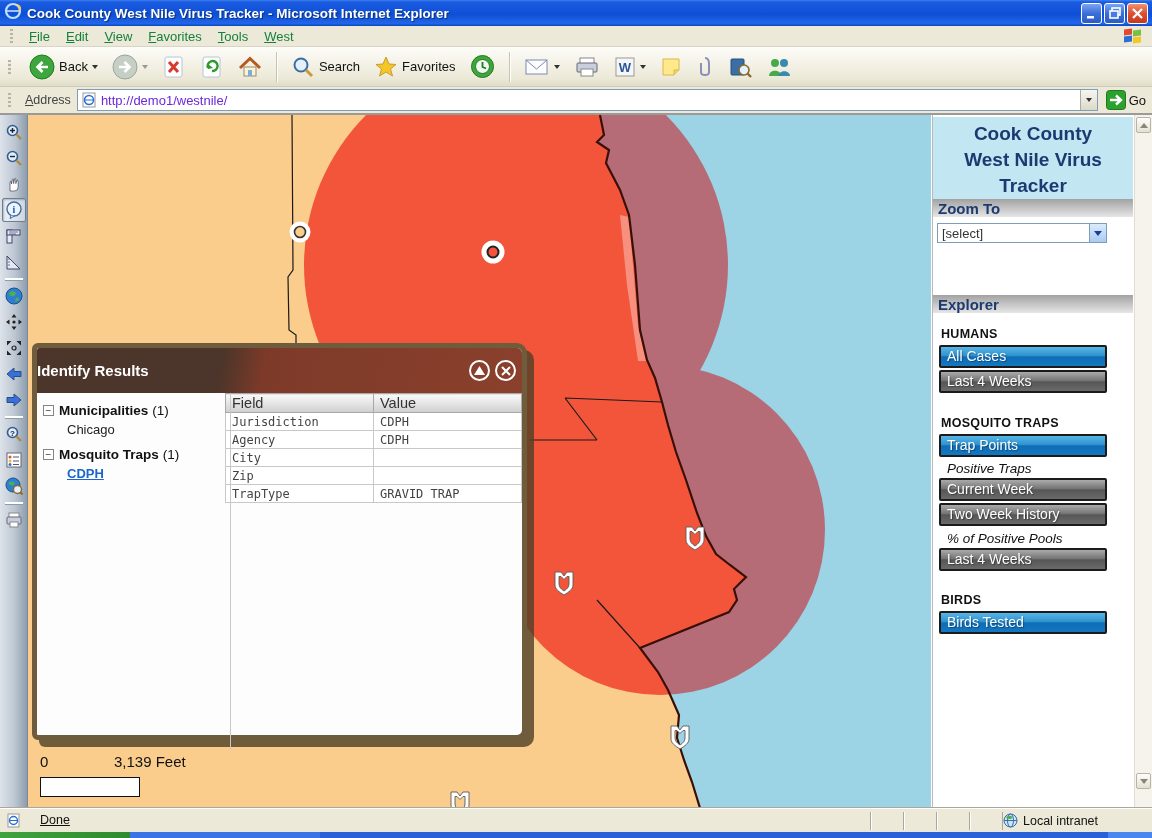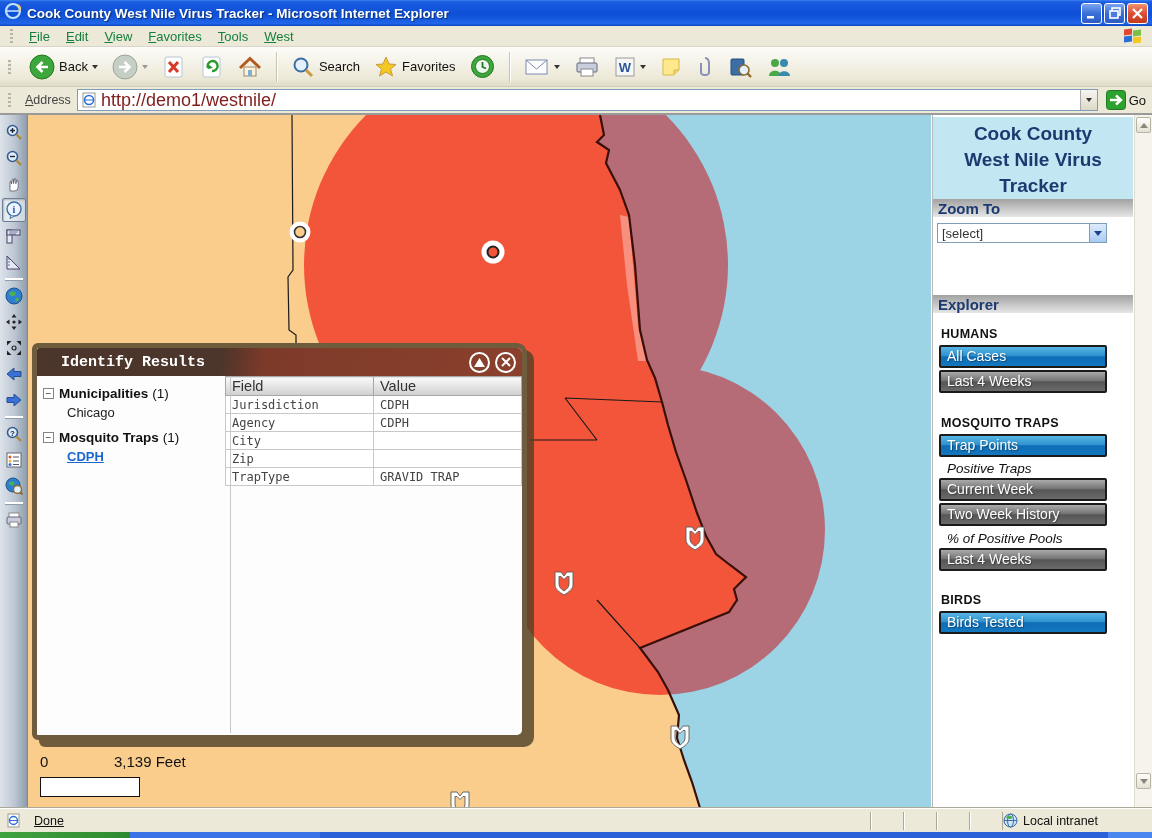--- a/index.html
+++ b/index.html
@@ -29,21 +29,21 @@
     display:flex; align-items:center; gap:6px; padding-left:8px; }
   .tbtn { display:flex; align-items:center; gap:4px; padding:2px 4px; border-radius:3px; }
   .tbtn .lbl { font-size:13px; color:#111; }
   .caret { width:0; height:0; border-left:3px solid transparent; border-right:3px solid transparent; border-top:4px solid #333; }
   .tsep { width:1px; height:30px; background:#c8c4b0; margin:0 4px; box-shadow:1px 0 0 #fff; }
 
   .addressbar { position:absolute; left:0; top:87px; width:1152px; height:26px; background:#ece9d8; display:flex; align-items:center; padding-left:8px; gap:6px; }
   .addr-label { font-size:12.5px; color:#444; }
   .addr-label::first-letter { text-decoration:underline; }
   .addr-field { flex:1; height:22px; background:#fff; border:1px solid #7f9db9; display:flex; align-items:center; padding-left:3px; }
-  .addr-url { font-size:18px; color:#7f1d1d; margin-left:4px; flex:1; }
+  .addr-url { font-size:13px; color:#6d28d9; margin-left:4px; flex:1; }
   .addr-drop { width:17px; height:20px; background:linear-gradient(180deg,#f6f5f0,#ddd9c8); border-left:1px solid #aaa; display:flex; align-items:center; justify-content:center; }
   .gobtn { display:flex; align-items:center; gap:3px; padding:1px 6px 1px 2px; }
   .gobtn .lbl { font-size:13px; color:#111; }
 
   .hsep { position:absolute; left:0; top:113px; width:1152px; height:2px; background:#9a9a9a; }
 
   
   .maptools { position:absolute; left:0; top:115px; width:28px; height:693px;
     background:linear-gradient(90deg,#dde3ea 0%,#bcc6d2 55%,#8d9cac 100%); border-right:1px solid #7a8a9a;
     display:flex; flex-direction:column; align-items:center; padding-top:4px; }
@@ -56,22 +56,22 @@
   .mapsvg { position:absolute; left:0; top:0; }
   .scale-labels { position:absolute; left:8px; top:638px; width:220px; font-size:15px; color:#111; }
   .scale-zero { position:absolute; left:4px; top:0; }
   .scale-dist { position:absolute; left:78px; top:0; }
   .scale-bar { position:absolute; left:12px; top:662px; width:100px; height:20px; background:#fff; border:1px solid #111; }
 
   
   .popup { position:absolute; left:4px; top:228px; width:495px; height:397px;
     background:#fdfdfd; border:5px solid #6E5C3C; border-radius:6px 10px 10px 6px;
     box-shadow:7px 7px 0 rgba(77,64,38,.8); }
-  .popup-header { height:28px; background:linear-gradient(100deg,#4C352A 0%,#4C352A 38%,#7E3A29 47%,#8A402C 100%);
-    color:#fff; font-weight:bold; font-size:15px; display:flex; align-items:center; padding-left:24px; border-radius:2px 5px 0 0;font-family:Liberation Mono, monospace; }
+  .popup-header { height:45px; background:linear-gradient(100deg,#4C352A 0%,#4C352A 38%,#7E3A29 47%,#8A402C 100%);
+    color:#fff; font-weight:bold; font-size:15px; display:flex; align-items:center; padding-left:0; border-radius:2px 5px 0 0; }
   .ph-btns { margin-left:auto; margin-right:6px; display:flex; gap:5px; }
   .phbtn { width:21px; height:21px; border:2px solid #fff; border-radius:50%; display:flex; align-items:center; justify-content:center; }
   .popup-body { position:relative; display:flex; height:357px; }
   .vline { position:absolute; left:193px; top:0; bottom:0; width:1px; background:#c8c8c8; }
   .tree { width:193px; padding:7px 4px 0 6px; }
   .tree-group { font-size:13.5px; color:#111; margin:3px 0 4px 0; display:flex; align-items:center; }
   .tree-group b { font-weight:bold; }
   .tree-count { font-weight:normal; margin-left:4px; }
   .minusbox { display:inline-block; width:11px; height:11px; border:1px solid #848484; background:#fff; color:#333;
     font-size:10px; line-height:9px; text-align:center; margin-right:5px; }
@@ -105,21 +105,21 @@
 
   
   .vscroll { position:absolute; left:1134px; top:115px; width:18px; height:693px; background:#f5f3ec; border-left:1px solid #e0ddd0; }
   .sbtn { position:absolute; left:1px; width:15px; height:16px; background:linear-gradient(180deg,#fdfdfb,#e4e0d2); border:1px solid #b8b4a4; border-radius:2px; display:flex; align-items:center; justify-content:center; }
   .sbtn.up { top:2px; } .sbtn.down { top:658px; }
   .tri-up { width:0; height:0; border-left:4px solid transparent; border-right:4px solid transparent; border-bottom:5px solid #8a8676; }
   .tri-down { width:0; height:0; border-left:4px solid transparent; border-right:4px solid transparent; border-top:5px solid #8a8676; }
 
   
   .statusbar { position:absolute; left:0; top:808px; width:1152px; height:24px; background:#ece9d8; border-top:1px solid #fff; box-shadow:0 -1px 0 #aca899; display:flex; align-items:center; font-size:12.5px; color:#111; }
-  .sb-left { display:flex; align-items:center; gap:13px; padding-left:6px; flex:1;text-decoration:underline; }
+  .sb-left { display:flex; gap:19px; padding-left:6px; flex:1;text-decoration:underline; }
   .sb-cell { width:33px; height:18px; border-left:1px solid #aca899; box-shadow:1px 0 0 #fff inset; }
   .sb-zone { width:150px; height:18px; border-left:1px solid #aca899; display:flex; align-items:center; gap:5px; }
   .taskbar { position:absolute; left:0; top:832px; width:1152px; height:6px; background:#2a61d8; }
   .taskbar .start { position:absolute; left:0; top:0; width:130px; height:6px; background:linear-gradient(90deg,#3fa33f,#2e8a2e); }
   .taskbar .seg { position:absolute; left:130px; top:0; width:190px; height:6px; background:#3a73e6; }
   .taskbar .tail { position:absolute; right:0; top:0; width:44px; height:6px; background:#4a86f0; }
 </style>
 </head>
 <body>
 

